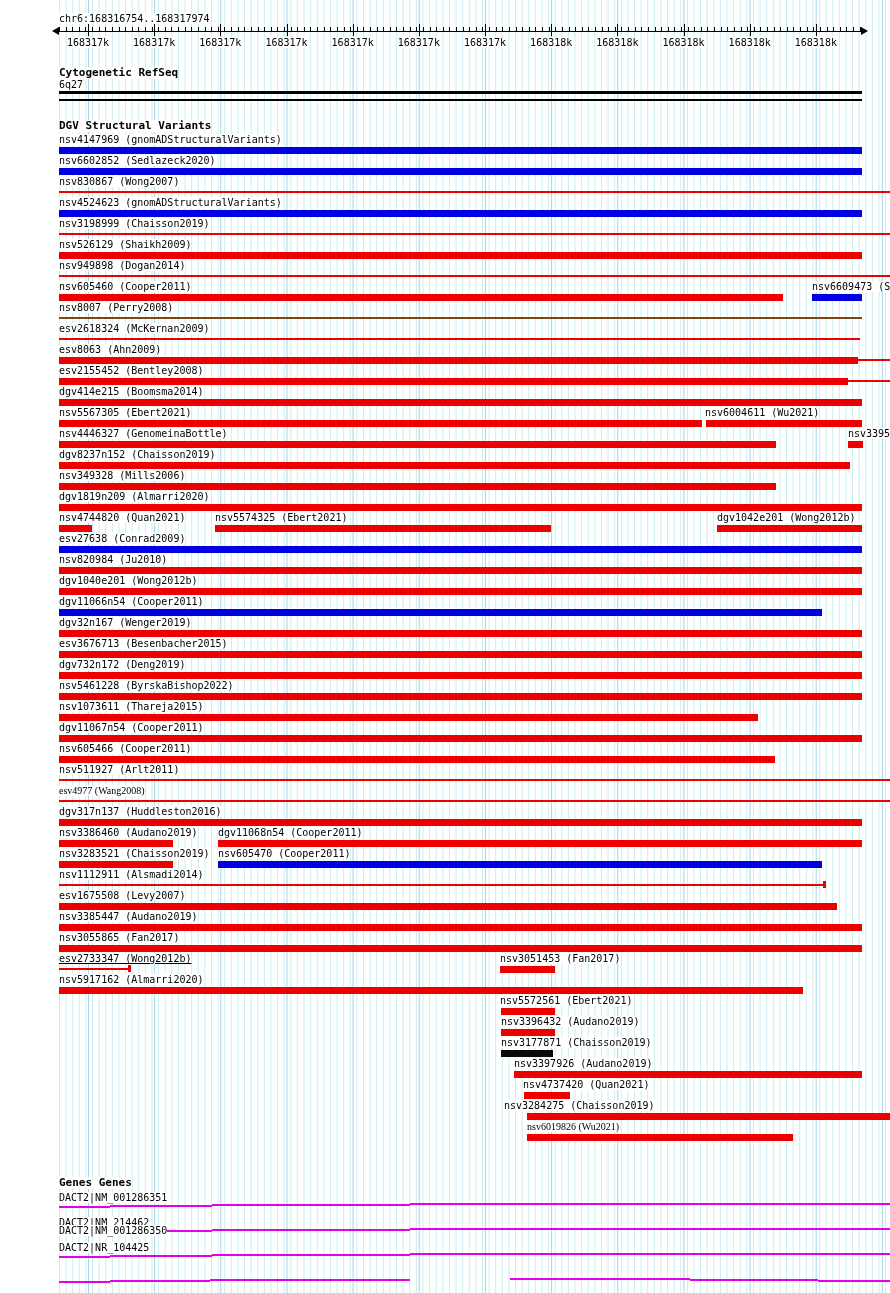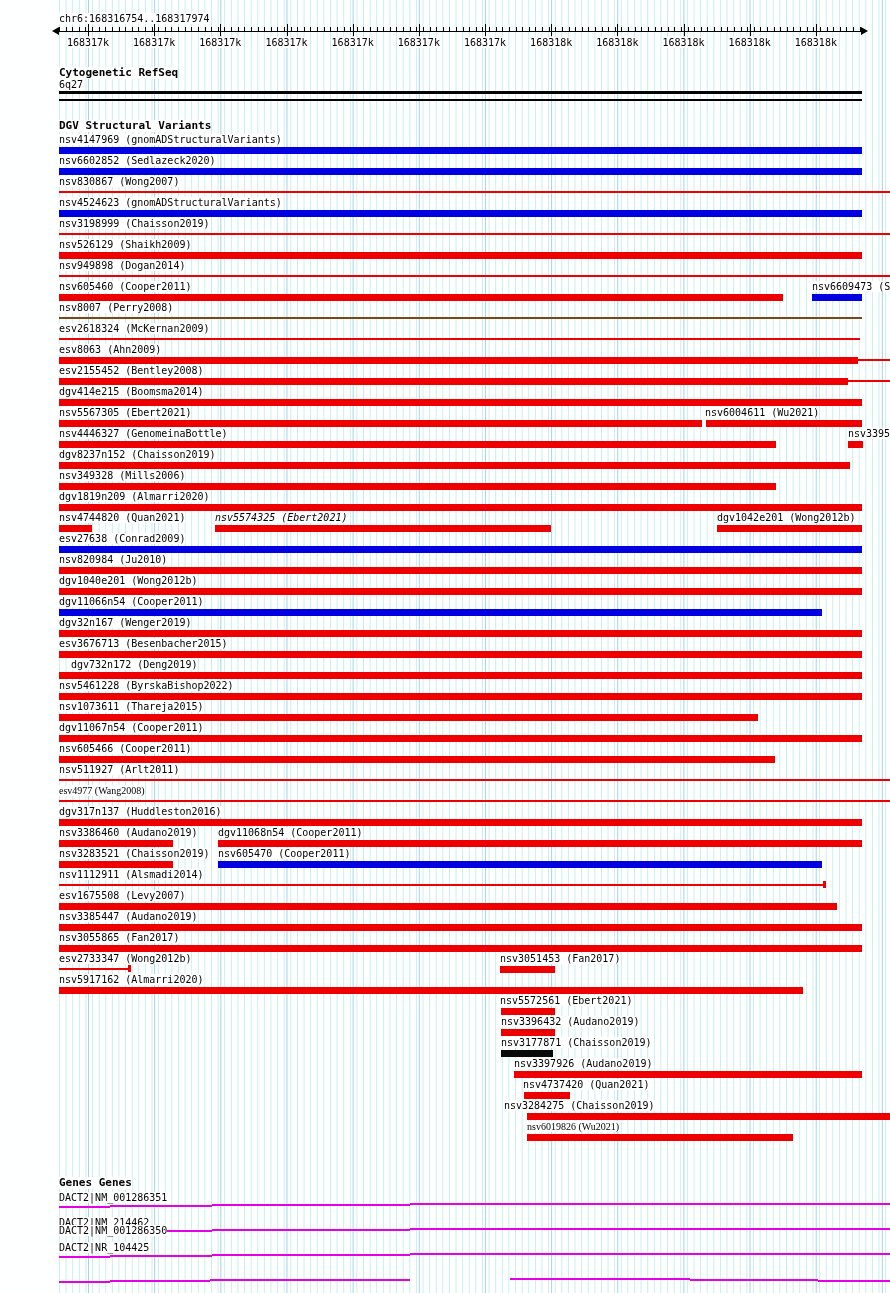--- a/index.html
+++ b/index.html
@@ -231,37 +231,37 @@
       <div class="lbl" style="left:848px;top:428px;">nsv3395</div>
       <div class="bar" style="left:848px;top:441px;width:15px;height:7px;background:#EE0000;"></div>
       <div class="lbl" style="left:59px;top:449px;">dgv8237n152 (Chaisson2019)</div>
       <div class="bar" style="left:59px;top:462px;width:791px;height:7px;background:#EE0000;"></div>
       <div class="lbl" style="left:59px;top:470px;">nsv349328 (Mills2006)</div>
       <div class="bar" style="left:59px;top:483px;width:717px;height:7px;background:#EE0000;"></div>
       <div class="lbl" style="left:59px;top:491px;">dgv1819n209 (Almarri2020)</div>
       <div class="bar" style="left:59px;top:504px;width:803px;height:7px;background:#EE0000;"></div>
       <div class="lbl" style="left:59px;top:512px;">nsv4744820 (Quan2021)</div>
       <div class="bar" style="left:59px;top:525px;width:33px;height:7px;background:#EE0000;"></div>
-      <div class="lbl" style="left:215px;top:512px;font-style:italic;">nsv5574325 (Ebert2021)</div>
+      <div class="lbl" style="left:215px;top:512px;">nsv5574325 (Ebert2021)</div>
       <div class="bar" style="left:215px;top:525px;width:336px;height:7px;background:#EE0000;"></div>
       <div class="lbl" style="left:717px;top:512px;">dgv1042e201 (Wong2012b)</div>
       <div class="bar" style="left:717px;top:525px;width:145px;height:7px;background:#EE0000;"></div>
       <div class="lbl" style="left:59px;top:533px;">esv27638 (Conrad2009)</div>
       <div class="bar" style="left:59px;top:546px;width:803px;height:7px;background:#0000E0;"></div>
       <div class="lbl" style="left:59px;top:554px;">nsv820984 (Ju2010)</div>
       <div class="bar" style="left:59px;top:567px;width:803px;height:7px;background:#EE0000;"></div>
       <div class="lbl" style="left:59px;top:575px;">dgv1040e201 (Wong2012b)</div>
       <div class="bar" style="left:59px;top:588px;width:803px;height:7px;background:#EE0000;"></div>
       <div class="lbl" style="left:59px;top:596px;">dgv11066n54 (Cooper2011)</div>
       <div class="bar" style="left:59px;top:609px;width:763px;height:7px;background:#0000E0;"></div>
       <div class="lbl" style="left:59px;top:617px;">dgv32n167 (Wenger2019)</div>
       <div class="bar" style="left:59px;top:630px;width:803px;height:7px;background:#EE0000;"></div>
       <div class="lbl" style="left:59px;top:638px;">esv3676713 (Besenbacher2015)</div>
       <div class="bar" style="left:59px;top:651px;width:803px;height:7px;background:#EE0000;"></div>
-      <div class="lbl" style="left:59px;top:659px;margin-left:12px;">dgv732n172 (Deng2019)</div>
+      <div class="lbl" style="left:59px;top:659px;">dgv732n172 (Deng2019)</div>
       <div class="bar" style="left:59px;top:672px;width:803px;height:7px;background:#EE0000;"></div>
       <div class="lbl" style="left:59px;top:680px;">nsv5461228 (ByrskaBishop2022)</div>
       <div class="bar" style="left:59px;top:693px;width:803px;height:7px;background:#EE0000;"></div>
       <div class="lbl" style="left:59px;top:701px;">nsv1073611 (Thareja2015)</div>
       <div class="bar" style="left:59px;top:714px;width:699px;height:7px;background:#EE0000;"></div>
       <div class="lbl" style="left:59px;top:722px;">dgv11067n54 (Cooper2011)</div>
       <div class="bar" style="left:59px;top:735px;width:803px;height:7px;background:#EE0000;"></div>
       <div class="lbl" style="left:59px;top:743px;">nsv605466 (Cooper2011)</div>
       <div class="bar" style="left:59px;top:756px;width:716px;height:7px;background:#EE0000;"></div>
       <div class="lbl" style="left:59px;top:764px;">nsv511927 (Arlt2011)</div>
@@ -280,21 +280,21 @@
       <div class="bar" style="left:218px;top:861px;width:604px;height:7px;background:#0000E0;"></div>
       <div class="lbl" style="left:59px;top:869px;">nsv1112911 (Alsmadi2014)</div>
       <div class="bar" style="left:59px;top:884px;width:764px;height:2px;background:#EE0000;"></div>
       <div class="bar" style="left:823px;top:881px;width:3px;height:7px;background:#EE0000;"></div>
       <div class="lbl" style="left:59px;top:890px;">esv1675508 (Levy2007)</div>
       <div class="bar" style="left:59px;top:903px;width:778px;height:7px;background:#EE0000;"></div>
       <div class="lbl" style="left:59px;top:911px;">nsv3385447 (Audano2019)</div>
       <div class="bar" style="left:59px;top:924px;width:803px;height:7px;background:#EE0000;"></div>
       <div class="lbl" style="left:59px;top:932px;">nsv3055865 (Fan2017)</div>
       <div class="bar" style="left:59px;top:945px;width:803px;height:7px;background:#EE0000;"></div>
-      <div class="lbl" style="left:59px;top:953px;">esv2733347 (Wong2012b)</div>
+      <div class="lbl" style="left:59px;top:953px;text-decoration:underline;">esv2733347 (Wong2012b)</div>
       <div class="bar" style="left:59px;top:968px;width:69px;height:2px;background:#EE0000;"></div>
       <div class="bar" style="left:128px;top:965px;width:3px;height:7px;background:#EE0000;"></div>
       <div class="lbl" style="left:500px;top:953px;">nsv3051453 (Fan2017)</div>
       <div class="bar" style="left:500px;top:966px;width:55px;height:7px;background:#EE0000;"></div>
       <div class="lbl" style="left:59px;top:974px;">nsv5917162 (Almarri2020)</div>
       <div class="bar" style="left:59px;top:987px;width:744px;height:7px;background:#EE0000;"></div>
       <div class="lbl" style="left:500px;top:995px;">nsv5572561 (Ebert2021)</div>
       <div class="bar" style="left:501px;top:1008px;width:54px;height:7px;background:#EE0000;"></div>
       <div class="lbl" style="left:501px;top:1016px;">nsv3396432 (Audano2019)</div>
       <div class="bar" style="left:501px;top:1029px;width:54px;height:7px;background:#EE0000;"></div>

